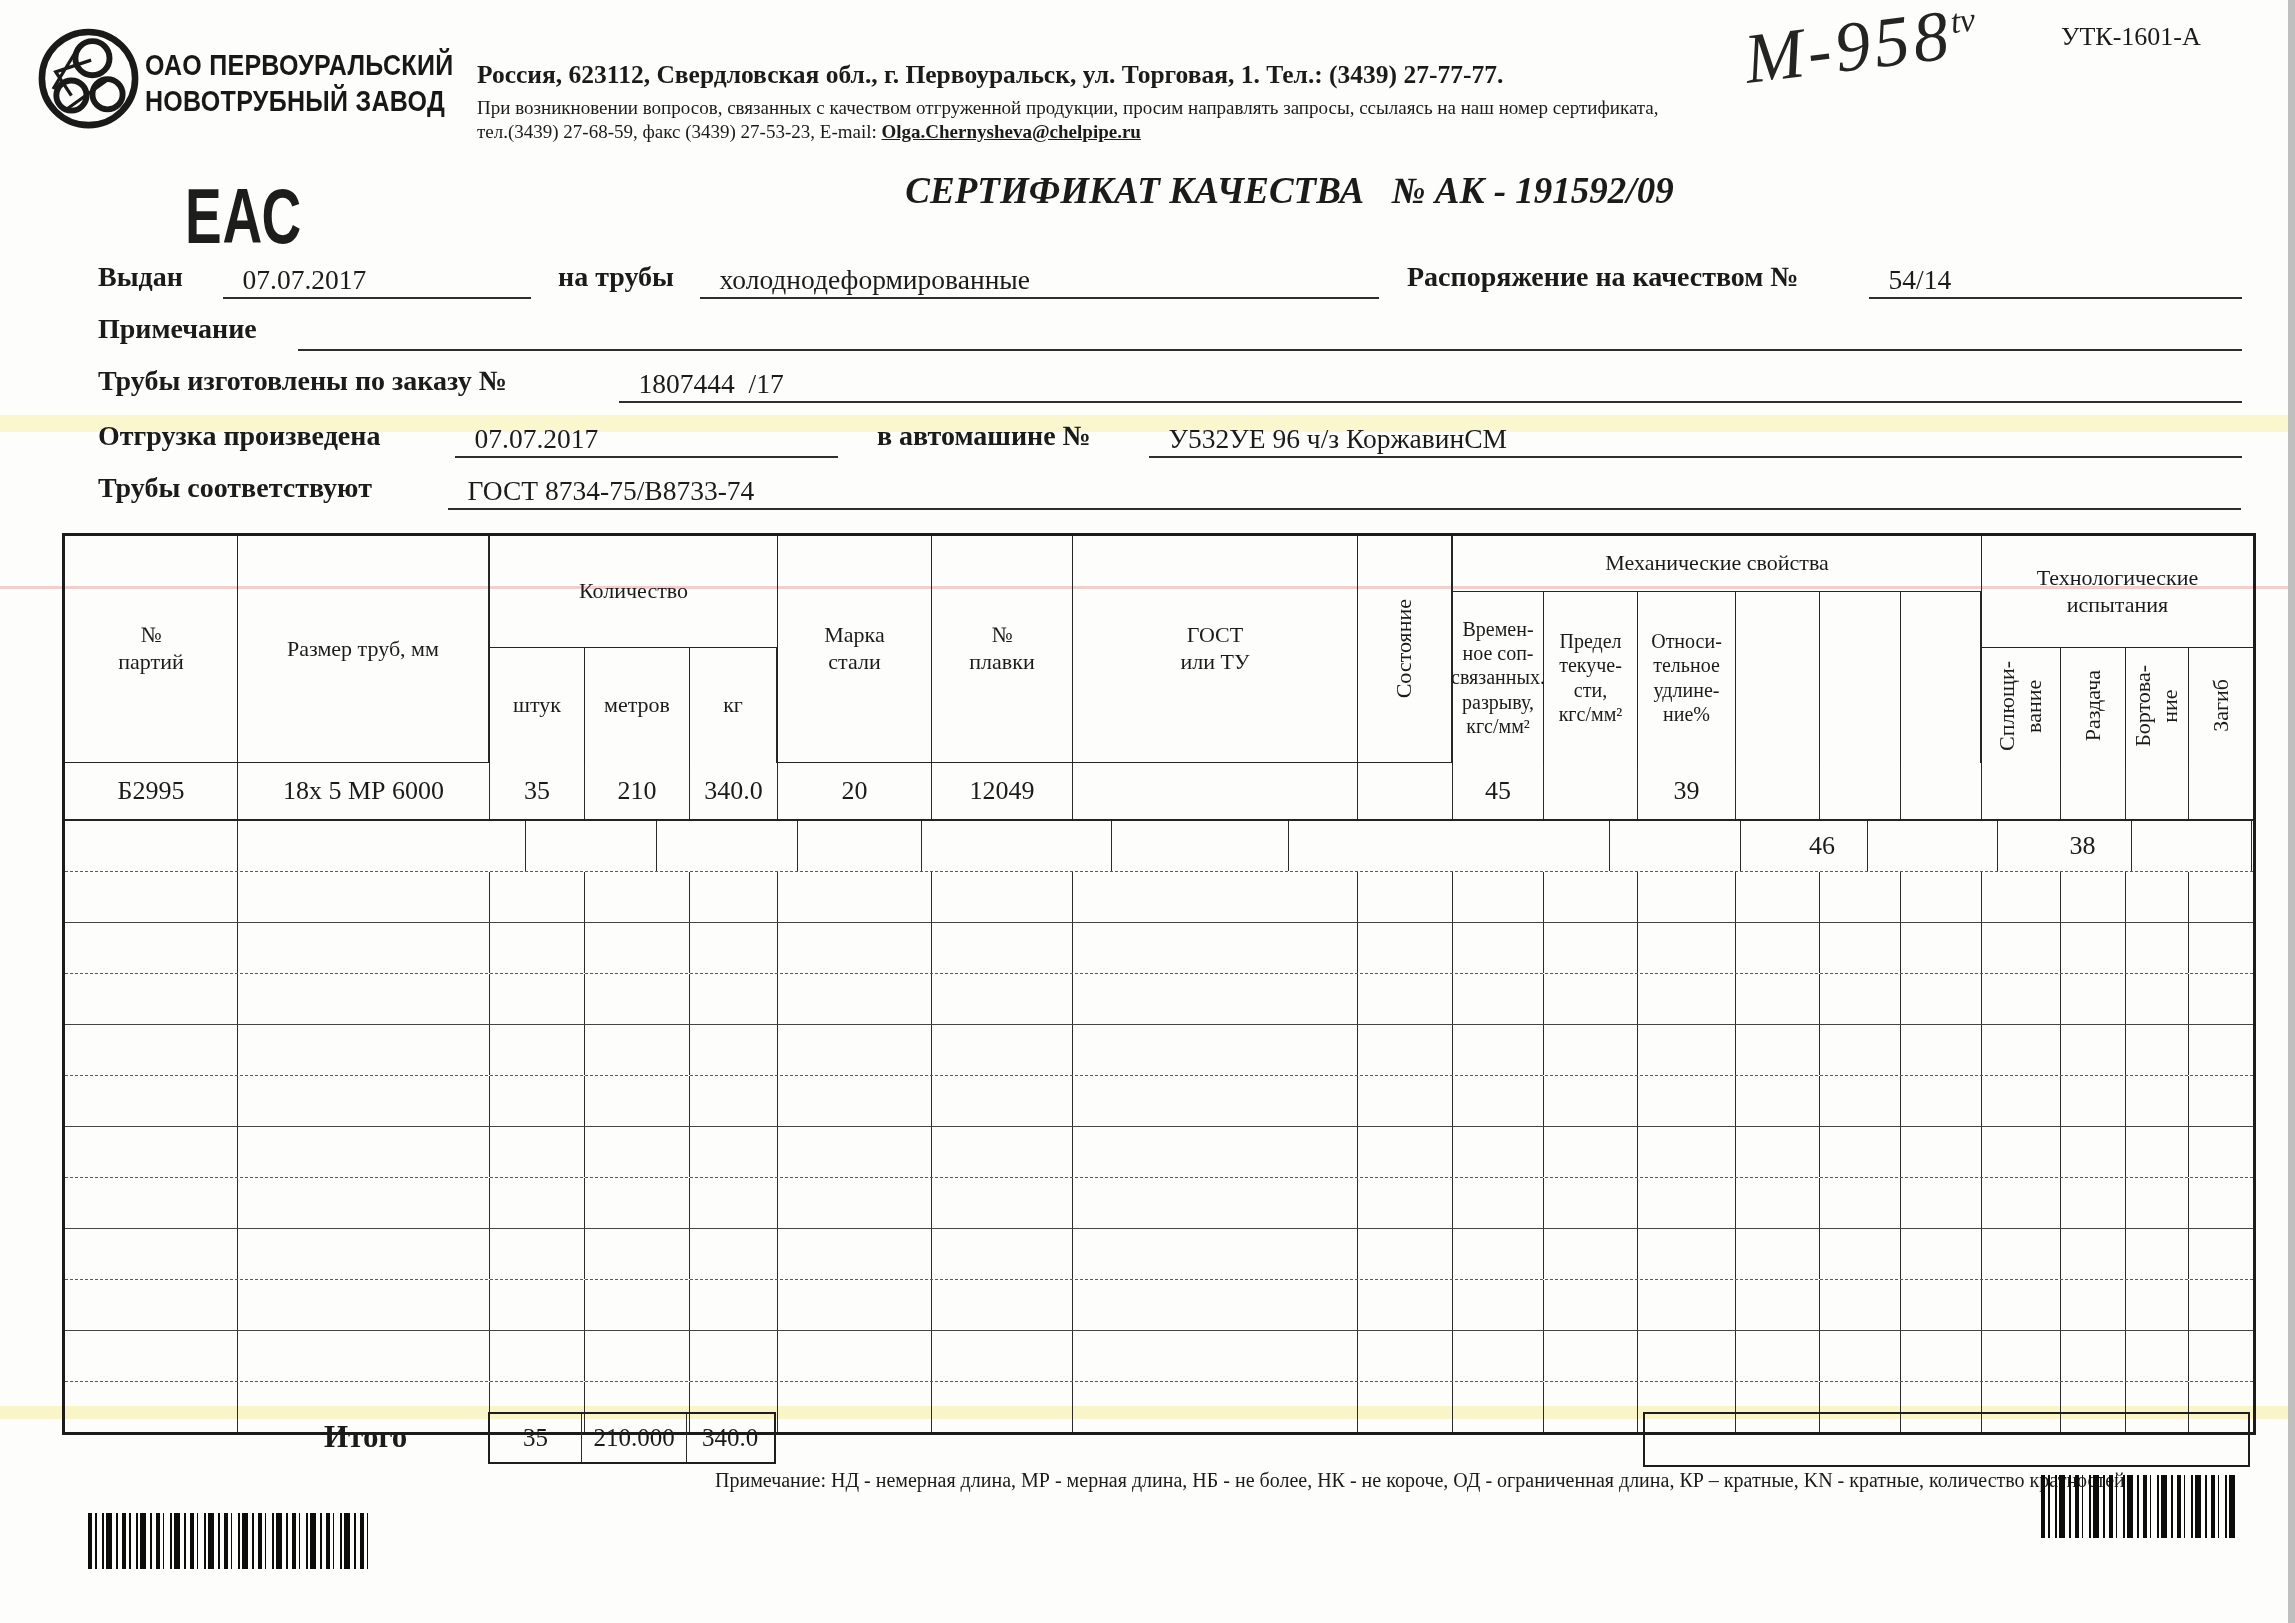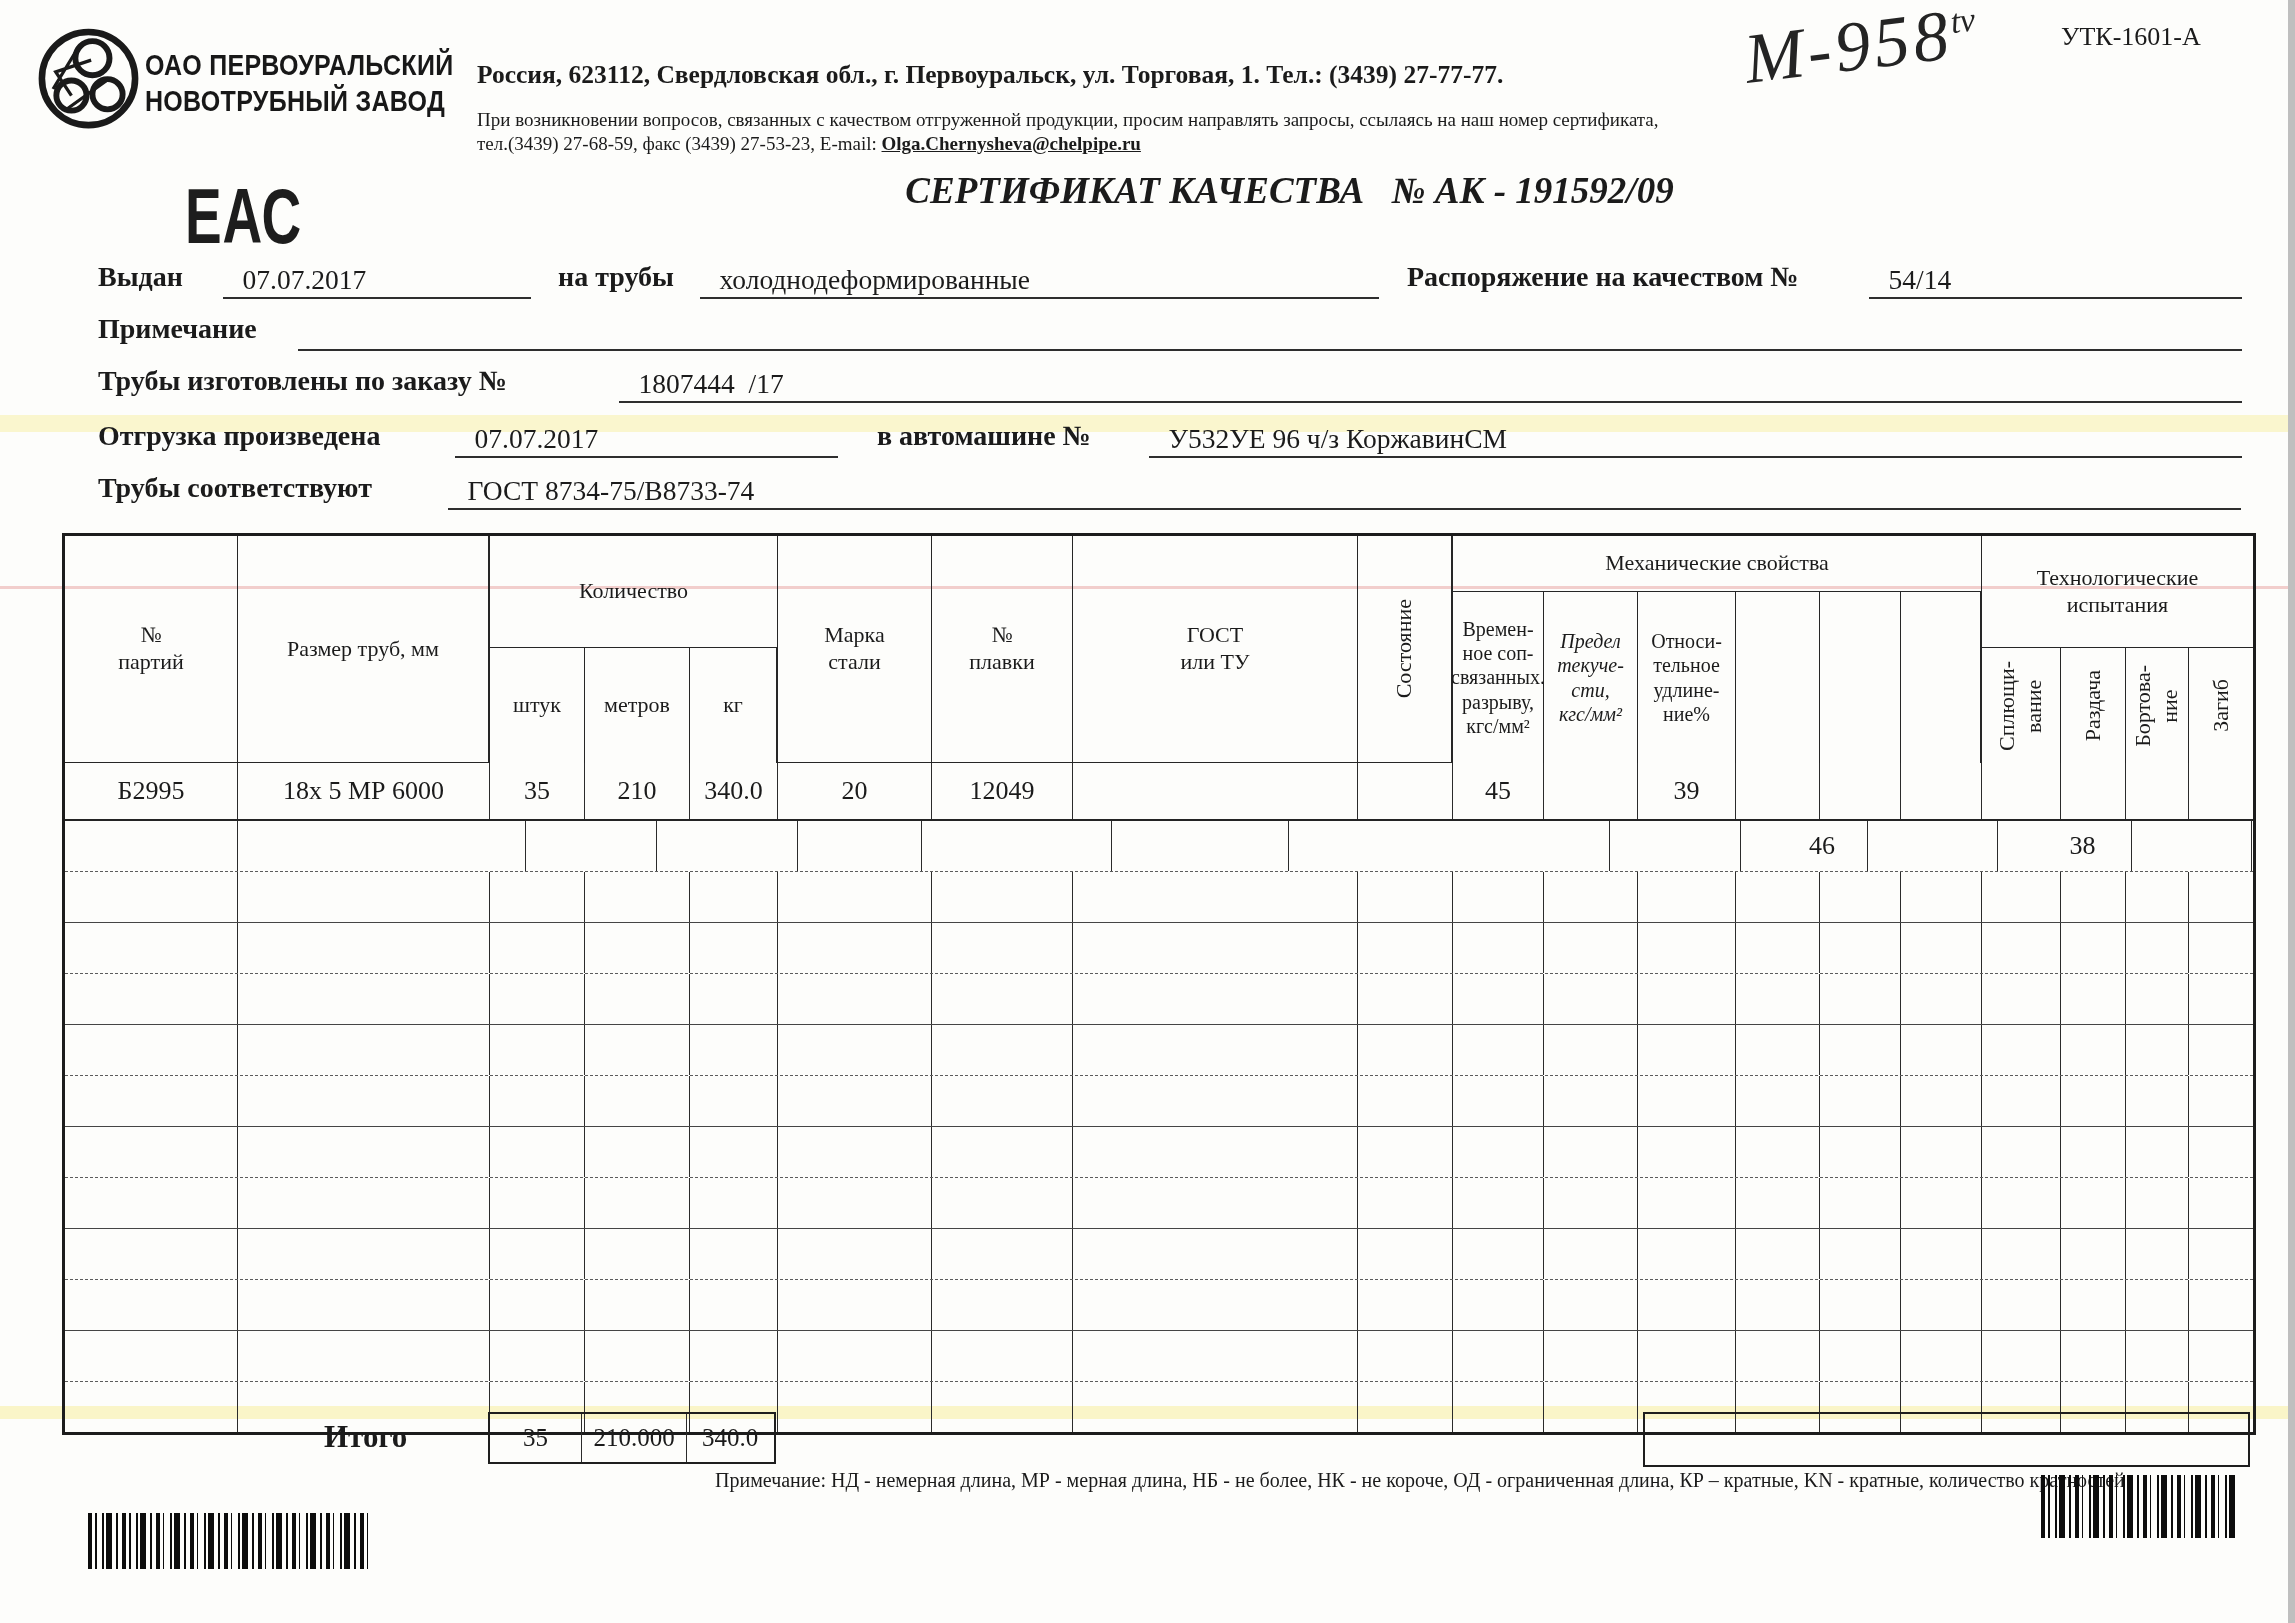--- a/index.html
+++ b/index.html
@@ -13,21 +13,21 @@
   #band-yellow-2{top:1406px;height:13px;background:rgba(247,238,150,.50);}
   #edge-right{position:absolute;top:0;right:0;width:7.2px;height:1623px;background:#bfbfbf;}
 
   
   #logo{position:absolute;left:36px;top:26px;width:105px;height:105px;}
   #company{position:absolute;left:145px;top:47px;font-family:"Liberation Sans",sans-serif;
            font-weight:bold;font-size:25px;line-height:30px;transform:scaleY(1.18);
            transform-origin:top left;letter-spacing:0.3px;color:#181818;}
   #addr{position:absolute;left:477px;top:60px;width:1375px;}
   #addr-1{font-weight:bold;font-size:25.5px;line-height:30px;}
-  #addr-2{font-size:19px;line-height:23.6px;margin-top:18px;}
+  #addr-2{font-size:19px;line-height:23.6px;margin-top:6px;}
   #addr-3{font-size:19px;line-height:23.6px;}
   #addr-3 .email{font-weight:bold;text-decoration:underline;}
   #handwriting{position:absolute;left:1744px;top:5.2px;transform:rotate(-7deg);
                font-style:italic;font-size:71px;color:#242424;letter-spacing:3.9px;
                font-family:"Liberation Serif",serif;}
   #handwriting sup{font-size:34px;vertical-align:super;letter-spacing:0;}
   #form-code{position:absolute;left:2061px;top:22px;font-size:26px;}
   #eac{position:absolute;left:185px;top:171px;font-family:"Liberation Sans",sans-serif;
        font-weight:bold;font-size:55px;transform:scaleY(1.42);transform-origin:top left;
        letter-spacing:0.7px;color:#1d1d1d;}
@@ -157,21 +157,21 @@
 плавки</div>
       <div class="hc" style="grid-column:8;grid-row:1/4;">ГОСТ
 или ТУ</div>
       <div class="hc thick-r" style="grid-column:9;grid-row:1/4;"><span class="vert">Состояние</span></div>
       <div class="hc" style="grid-column:10/16;grid-row:1;">Механические свойства</div>
       <div class="hc nb small" style="grid-column:10;grid-row:2/4;">Времен-
 ное соп-
 связанных.
 разрыву,
 кгс/мм²</div>
-      <div class="hc nb small" style="grid-column:11;grid-row:2/4;font-style:italic;">Предел
+      <div class="hc nb small" style="grid-column:11;grid-row:2/4;">Предел
 текуче-
 сти,
 кгс/мм²</div>
       <div class="hc nb small" style="grid-column:12;grid-row:2/4;">Относи-
 тельное
 удлине-
 ние%</div>
       <div class="hc nb" style="grid-column:13;grid-row:2/4;"></div>
       <div class="hc nb" style="grid-column:14;grid-row:2/4;"></div>
       <div class="hc nb thick-r" style="grid-column:15;grid-row:2/4;"></div>

